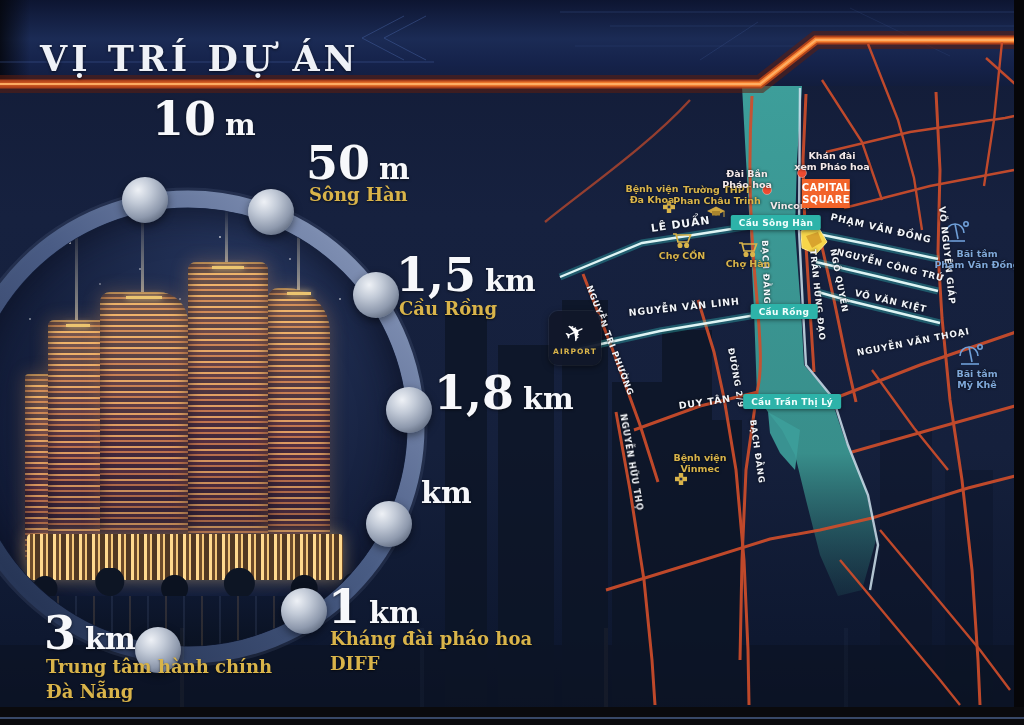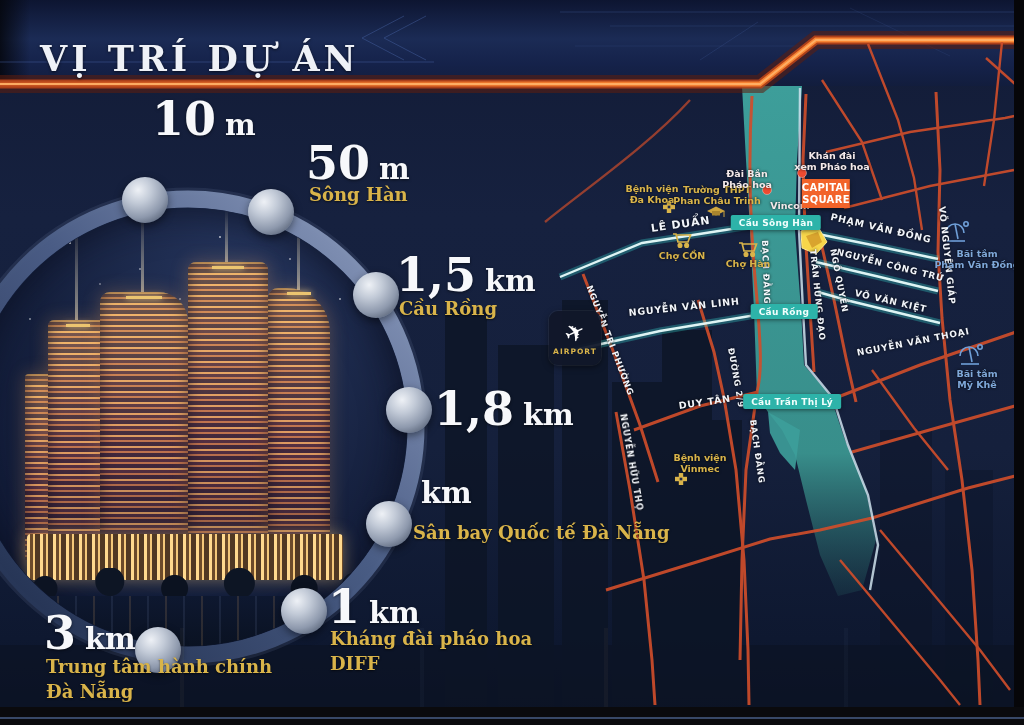--- a/index.html
+++ b/index.html
@@ -312,31 +312,30 @@
       </div>
     <div class="place" style="left:3px;top:44px;">Sông Hàn</div>
   </div>
   <div class="callout" style="left:396px;top:252px;">
     <div class="numline">
         <span class="val">1,5</span>
         <span class="unit">km</span>
       </div>
     <div class="place" style="left:3px;top:46px;">Cầu Rồng</div>
   </div>
-  <div class="callout" style="left:434px;top:370px;margin-top:16px;">
+  <div class="callout" style="left:434px;top:370px;">
     <div class="numline">
         <span class="val">1,8</span>
         <span class="unit">km</span>
       </div>
   </div>
   <div class="callout" style="left:412px;top:476px;">
     <div class="numline">
         <span class="unit">km</span>
       </div>
-    <div class="place" style="left:1px;top:46px;">Sân bay Quốc tế Đà Nẵng</div>
   </div>
   <div class="callout" style="left:328px;top:584px;">
     <div class="numline">
         <span class="val">1</span>
         <span class="unit">km</span>
       </div>
     <div class="place" style="left:2px;top:44px;">Kháng đài pháo hoa</div>
     <div class="place" style="left:2px;top:69px;">DIFF</div>
   </div>
   <div class="callout" style="left:44px;top:610px;">

